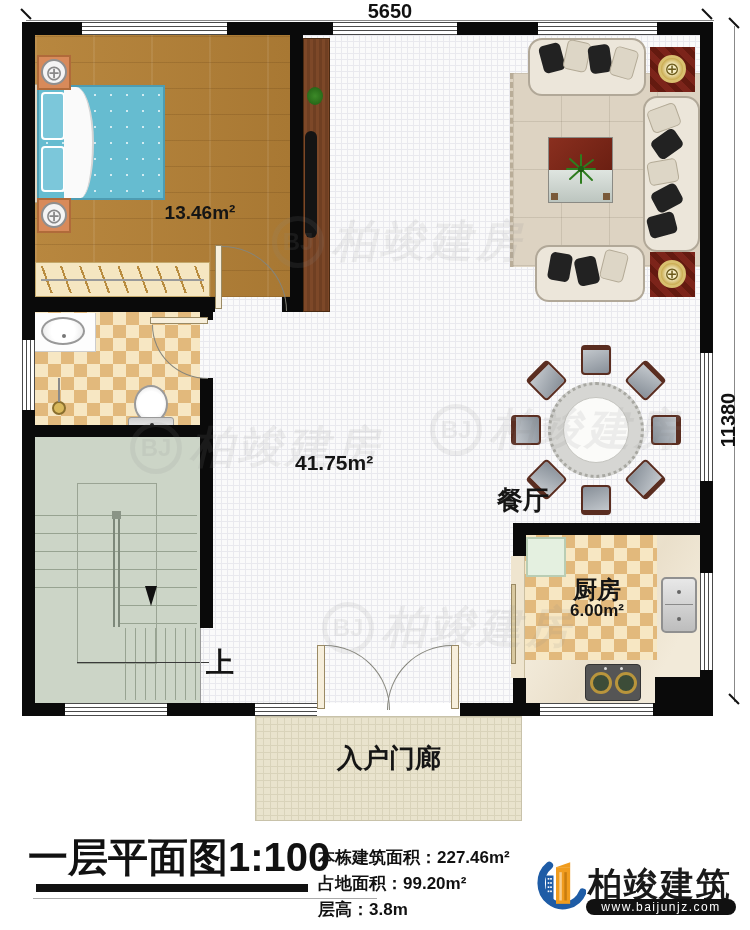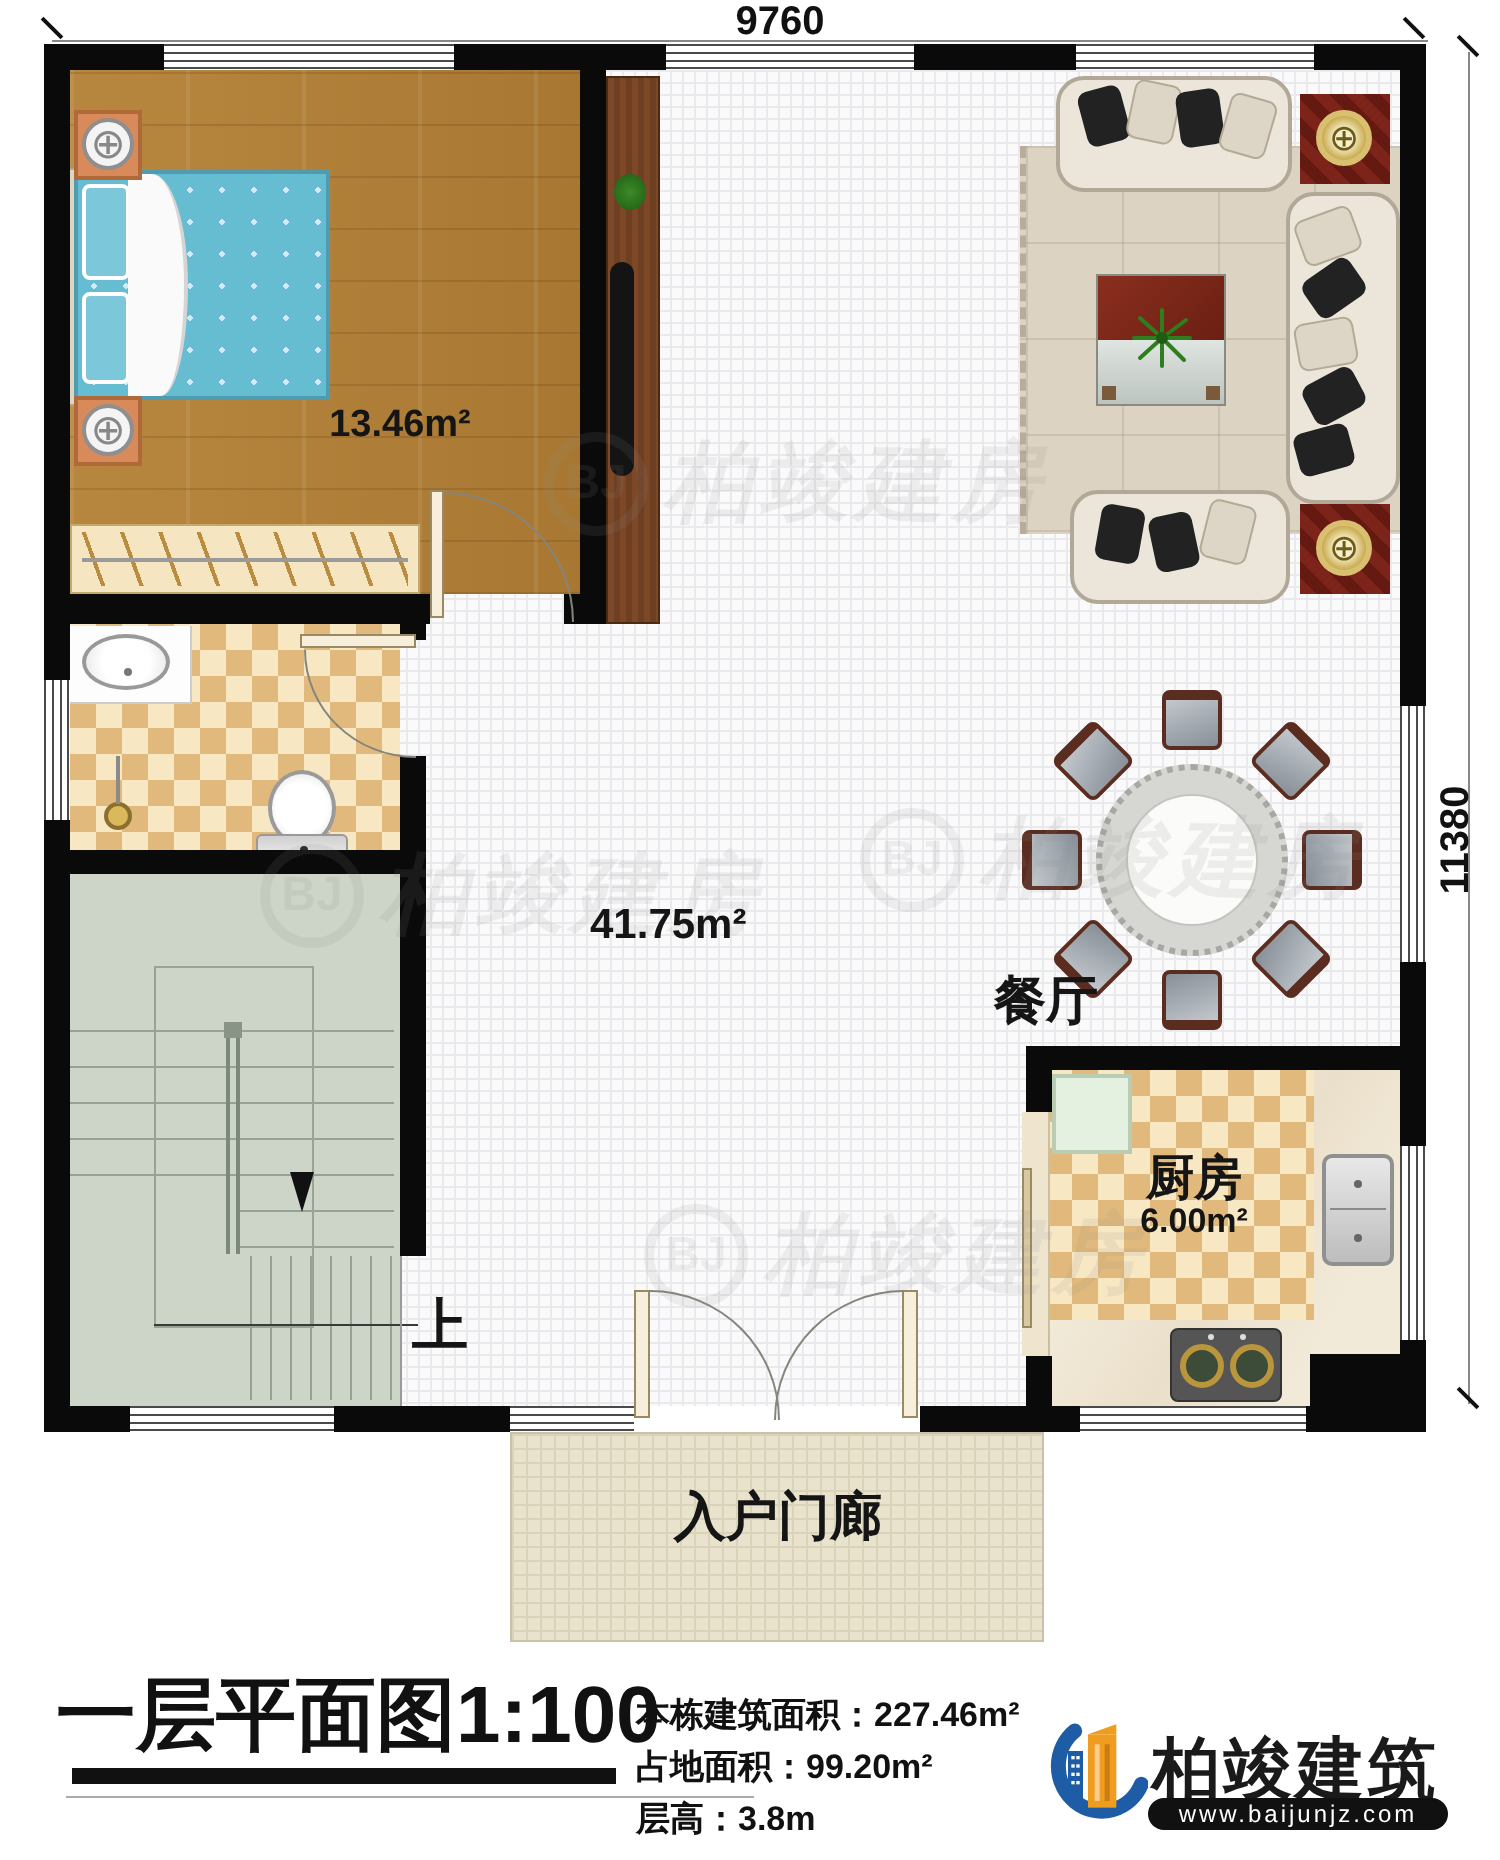--- a/index.html
+++ b/index.html
@@ -259,21 +259,21 @@
     <span class="ar" style="font-size:17px;">6.00m²</span>
   </div>
   <div class="lbl z50" style="left:330px;top:745px;width:118px;font-size:26px;">
     <span>入户门廊</span>
   </div>
 
   <div class="abs" style="left:26px;top:20px;width:688px;height:0;border-top:1px solid #888;"></div>
   <div class="tick" style="left:19px;top:13px;"></div>
   <div class="tick" style="left:700px;top:13px;"></div>
   <div class="dimtxt" style="left:345px;top:0;width:90px;text-align:center;">
-    <span>9760</span>
+    <span>5650</span>
   </div>
   <div class="abs" style="left:734px;top:26px;width:0;height:676px;border-left:1px solid #888;"></div>
   <div class="tick" style="left:727px;top:22px;"></div>
   <div class="tick" style="left:727px;top:698px;"></div>
   <div class="dimtxt" style="left:682px;top:410px;width:90px;height:20px;text-align:center;transform:rotate(-90deg);">
     <span>11380</span>
   </div>
 
   <div class="wm" style="left:272px;top:212px;">
     <span class="c">BJ</span>
@@ -301,21 +301,21 @@
   <div class="statline" style="top:846px;">
     <span>本栋建筑面积：</span><span>227.46m²</span>
   </div>
   <div class="statline" style="top:872px;">
     <span>占地面积：</span><span>99.20m²</span>
   </div>
   <div class="statline" style="top:898px;">
     <span>层高：</span><span>3.8m</span>
   </div>
 
-  <div class="abs" style="left:524px;top:855px;width:205px;height:66px;">
+  <div class="abs" style="left:536px;top:855px;width:205px;height:66px;">
     <svg width="50" height="60" viewBox="0 0 60 70" style="position:absolute;left:0;top:3px;">
       <path d="M16 8 A 26 27 0 1 0 56 40" fill="none" stroke="#1e5ca6" stroke-width="9" stroke-linecap="round"></path>
       <rect x="24" y="10" width="17" height="44" fill="#f09c1e"></rect>
       <polygon points="24,10 41,10 41,4" fill="#f09c1e"></polygon>
       <rect x="12" y="20" width="9" height="30" fill="#1e5ca6"></rect>
       <rect x="14" y="23" width="2" height="2" fill="#fff"></rect>
         <rect x="17" y="23" width="2" height="2" fill="#fff"></rect>
       <rect x="14" y="28" width="2" height="2" fill="#fff"></rect>
         <rect x="17" y="28" width="2" height="2" fill="#fff"></rect>
       <rect x="14" y="33" width="2" height="2" fill="#fff"></rect>

